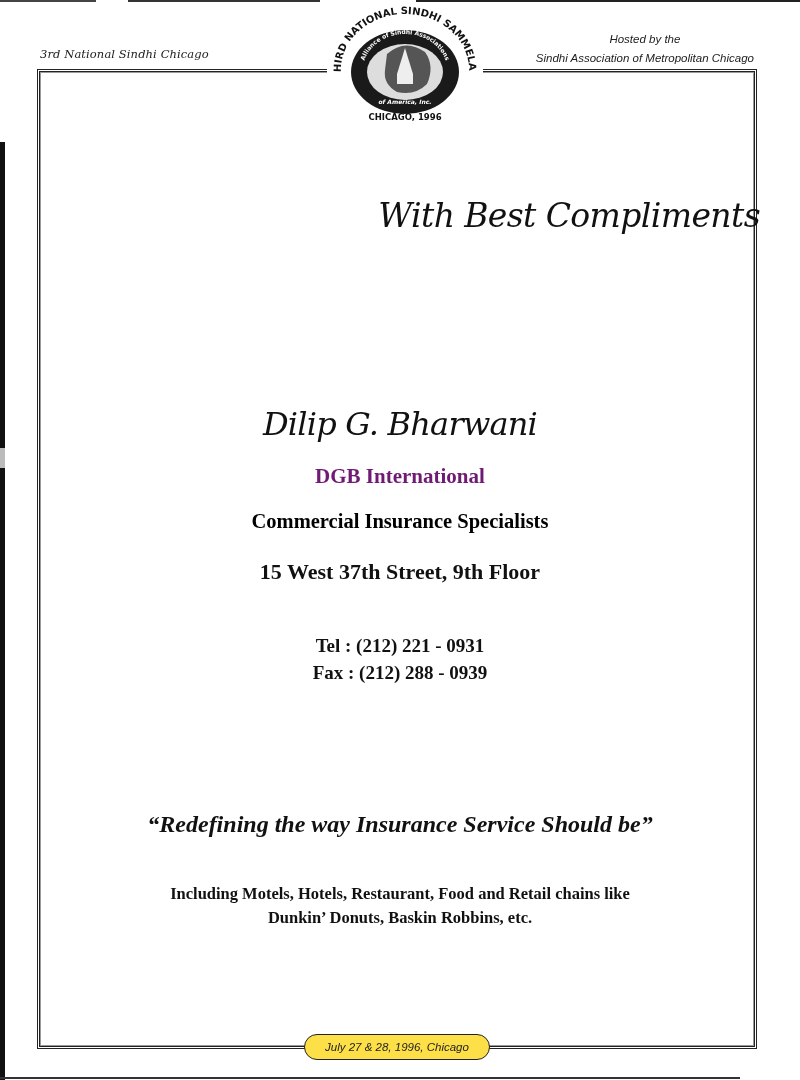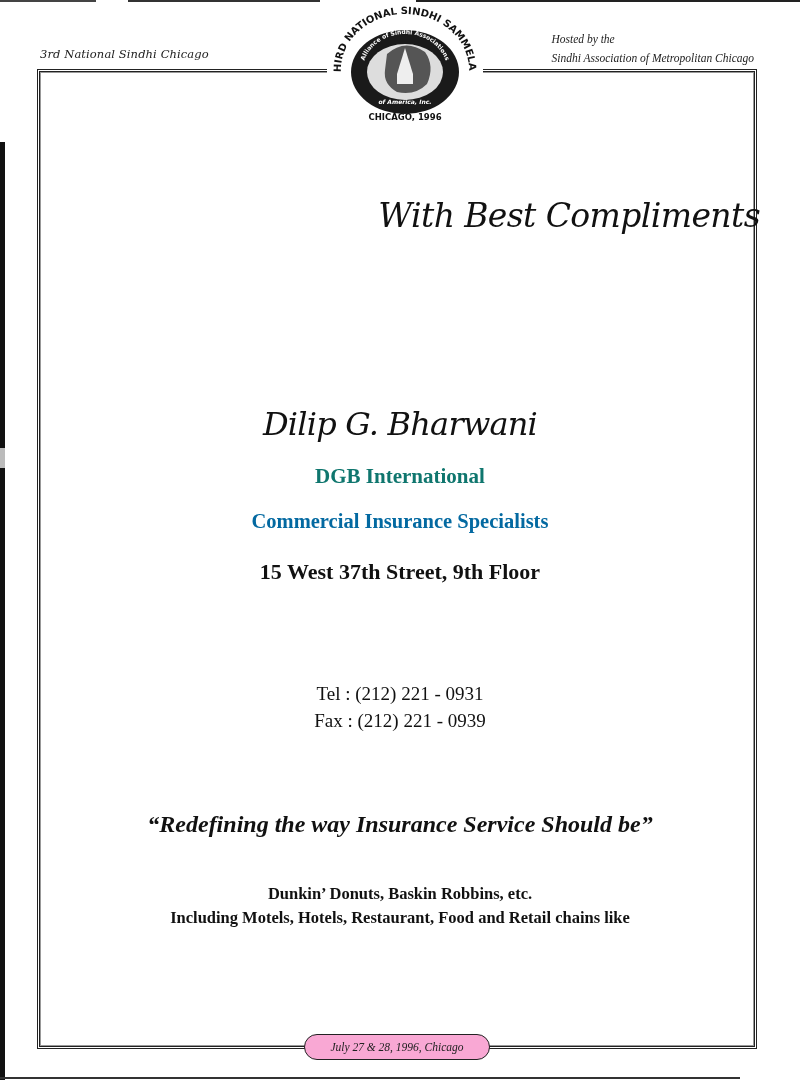--- a/index.html
+++ b/index.html
@@ -33,22 +33,22 @@
       left: 40px; top: 47px;
       font-family: "DejaVu Serif", serif;
       font-style: italic;
       font-size: 11.5px;
       letter-spacing: 0.1px;
       color: #222;
     }
     .header-right {
       position: absolute;
       right: 46px; top: 30px;
-      text-align: left;
-      font-family: Liberation Serif, serif;
+      text-align: center;
+      font-family: Liberation Sans, sans-serif;
       font-style: italic;
       font-size: 11.5px;
       line-height: 19px;
       color: #222;
     }
 
     .frame {
       position: absolute;
       left: 37px; top: 69px;
       width: 714px; height: 974px;
@@ -91,49 +91,48 @@
       letter-spacing: -0.8px;
       color: #111;
       margin-top: 19px;
     }
     .company {
       position: absolute;
       top: 464px; left: 0; width: 720px;
       font-family: "Liberation Serif", serif;
       font-weight: bold;
       font-size: 21px;
-      color: #0f766e;
+      color: #701a75;
     }
     .specialty {
       position: absolute;
       top: 510px; left: 0; width: 720px;
       font-family: "Liberation Serif", serif;
       font-weight: bold;
       font-size: 20.5px;
-      color: #0369a1;
+      color: #000000;
     }
     .address {
       position: absolute;
       top: 557px; left: 0; width: 720px;
       font-family: "Liberation Serif", serif;
       font-weight: bold;
       font-size: 22px;
       line-height: 30px;
       color: #111;
       text-align: center;
     }
     .contact {
       position: absolute;
       top: 632px; left: 0; width: 720px;
       font-family: "Liberation Serif", serif;
-      font-weight: normal;
+      font-weight: bold;
       font-size: 19px;
       line-height: 27px;
       color: #111;
-      margin-top: 48px;
     }
     .slogan {
       position: absolute;
       top: 811px; left: 0; width: 720px;
       font-family: "Liberation Serif", serif;
       font-weight: bold;
       font-style: italic;
       font-size: 24px;
       color: #111;
     }
@@ -146,23 +145,23 @@
       line-height: 24px;
       color: #111;
     }
 
     .footer-badge {
       position: absolute;
       left: 304px; top: 1034px;
       width: 184px; height: 24px;
       border: 1.5px solid #222;
       border-radius: 14px;
-      background: #f9a8d4;
+      background: #fde047;
       z-index: 3;
-      font-family: Liberation Serif, serif;
+      font-family: Liberation Sans, sans-serif;
       font-style: italic;
       font-size: 11.5px;
       line-height: 24px;
       text-align: center;
       color: #222;
     }
   </style>
 </head>
 <body>
 
@@ -204,22 +203,22 @@
 <div class="content">
   <div class="greeting">With Best Compliments</div>
   <div class="person-name">Dilip G. Bharwani</div>
   <div class="company">DGB International</div>
   <div class="specialty">Commercial Insurance Specialists</div>
   <div class="address">
     <div>15 West 37th Street, 9th Floor</div>
   </div>
   <div class="contact">
     <div>Tel : (212) 221 - 0931</div>
-    <div>Fax : (212) 221 - 0939</div>
+    <div>Fax : (212) 288 - 0939</div>
   </div>
   <div class="slogan">“Redefining the way Insurance Service Should be”</div>
   <div class="clients">
+    <div>Including Motels, Hotels, Restaurant, Food and Retail chains like</div>
     <div>Dunkin’ Donuts, Baskin Robbins, etc.</div>
-    <div>Including Motels, Hotels, Restaurant, Food and Retail chains like</div>
   </div>
 </div>
 
 <div class="footer-badge">July 27 &amp; 28, 1996, Chicago</div>
 
 </body></html>

